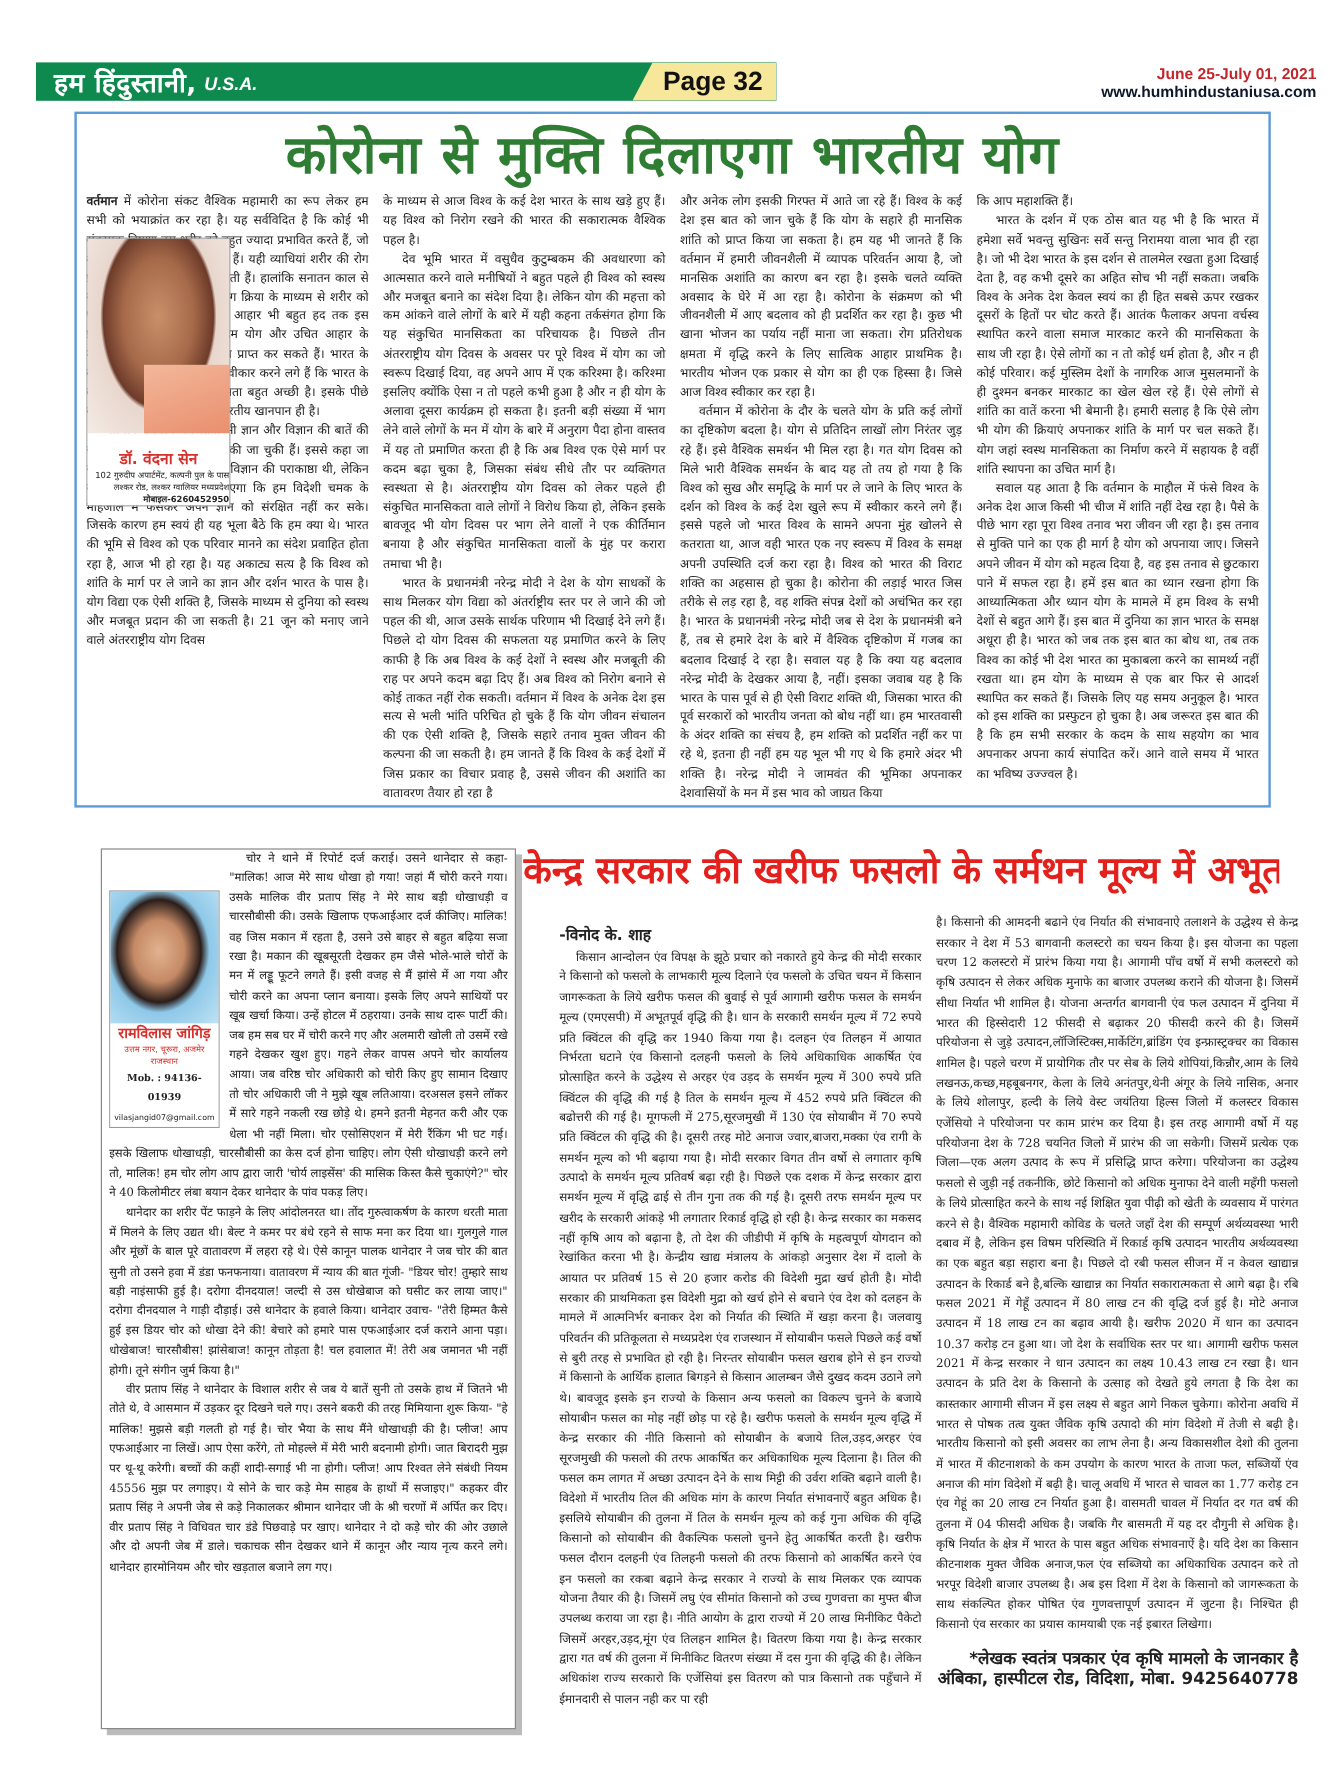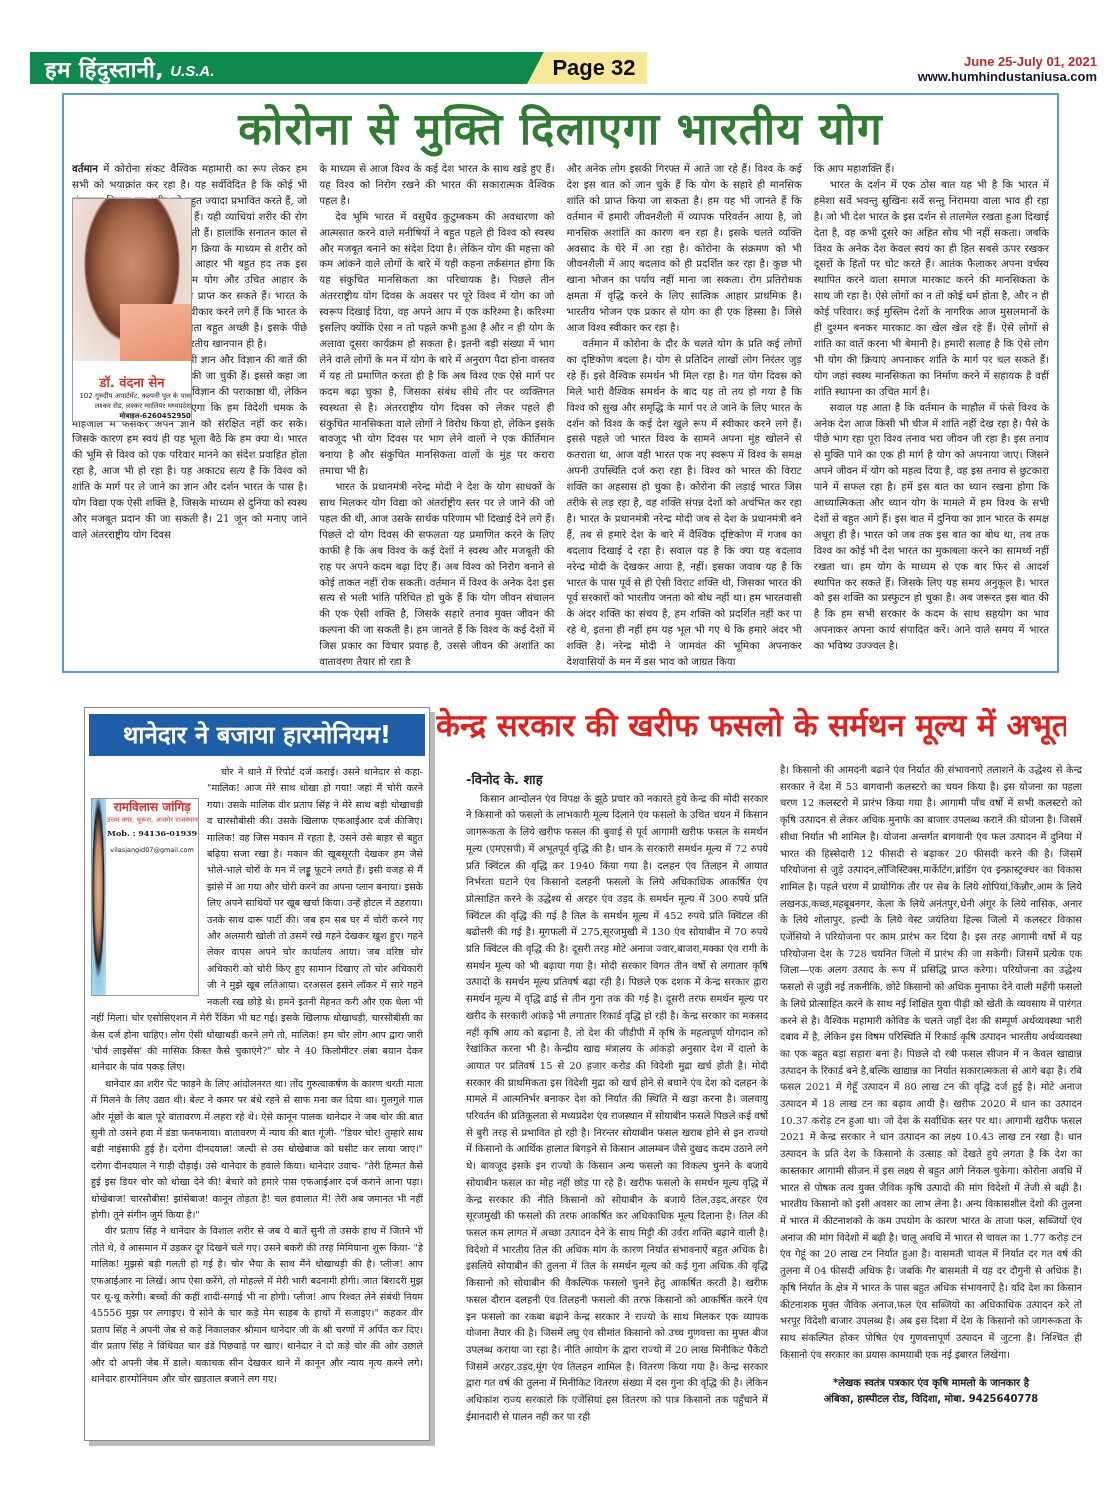--- a/index.html
+++ b/index.html
@@ -28,34 +28,34 @@
   .photo-img { flex: 1; background: radial-gradient(ellipse at 50% 40%, #c98f6a 0%, #a66a4a 35%, #6d3b2a 55%, #e8d6cc 58%, #f4ebe6 100%); position: relative; }
   .photo-img .scarf { position: absolute; right: 0; bottom: 0; width: 60%; height: 35%; background: linear-gradient(160deg, #f3b79a, #e98f6e); }
   .caption-name { color: #d6322d; font-weight: bold; font-size: 13px; text-align: center; font-family: "DejaVu Sans", sans-serif; padding-top: 12px; }
   .caption-addr { font-size: 7px; line-height: 10px; text-align: right; font-family: "DejaVu Sans", sans-serif; }
 
   
   .left-box { position: absolute; left: 84px; top: 707px; width: 346px; height: 734px; border: 1px solid #888; box-shadow: 5px 5px 0 #bbb; }
   .left-headline { background: #1f5fa8; color: #fff; font-family: "DejaVu Sans", sans-serif; font-weight: bold; font-size: 24px; text-align: center; height: 42px; line-height: 42px; margin: 6px 4px 8px 4px; }
   .left-body { padding: 0 6px; font-size: 9.6px; line-height: 16.4px; text-align: justify; overflow: hidden; height: 664px; }
   .left-body p { text-indent: 14px; }
-  .author-photo-2 { float: left; width: 108px; height: 198px; margin: 2px 8px 2px 0; border: 1px solid #999; display: flex; flex-direction: row; }
+  .author-photo-2 { float: left; width: 92px; height: 198px; margin: 2px 8px 2px 0; border: 1px solid #999; display: flex; flex-direction: column; }
   .photo-img-2 { flex: 1; background: radial-gradient(ellipse at 45% 45%, #e2b28f 0%, #c58a66 30%, #2a1d1a 50%, #8ec8e8 60%, #bfe3f5 100%); }
   .caption-name-2 { color: #d6322d; font-weight: bold; font-size: 12px; text-align: center; font-family: "DejaVu Sans", sans-serif; }
   .caption-addr-2 { color: #d6322d; font-size: 7px; text-align: center; font-family: "DejaVu Sans", sans-serif; line-height: 10px; }
   .caption-mob { font-size: 8px; font-weight: bold; text-align: center; font-family: "DejaVu Serif", serif; }
   .caption-email { font-size: 6.5px; text-align: center; font-family: "DejaVu Sans", sans-serif; }
 
   
   .right-headline { position: absolute; left: 436px; top: 703px; width: 630px; height: 52px; font-family: "DejaVu Sans", sans-serif; font-weight: bold; font-size: 31px; color: #e3201b; text-align: center; white-space: nowrap; overflow: hidden; }
   .right-cols { position: absolute; left: 466px; top: 762px; width: 616px; height: 700px; display: grid; grid-template-columns: 1fr 1fr; column-gap: 12px; }
   .rcol { font-size: 9.9px; line-height: 16.7px; text-align: justify; overflow: hidden; }
   .rcol p { text-indent: 14px; }
   .byline { font-weight: bold; font-size: 13px; font-family: "DejaVu Sans", sans-serif; margin: 10px 0 2px 0; }
-  .footnote { font-weight: bold; font-size: 10px; text-align: center; font-family: "DejaVu Sans", sans-serif; margin-top: 12px; line-height: 16px; }
+  .footnote { font-weight: bold; font-size: 14px; text-align: right; font-family: "DejaVu Sans", sans-serif; margin-top: 12px; line-height: 16px; }
 </style>
 </head>
 <body>
 
 <div class="masthead">
   <span class="paper-name">हम हिंदुस्तानी,</span>
   <span class="paper-loc">U.S.A.</span>
   <div class="page-tab">
     <span>Page 32</span>
   </div>
@@ -94,21 +94,20 @@
       <div class="scarf"></div>
     </div>
   <div style="background:#fff;">
     <div class="caption-name">डॉ. वंदना सेन</div>
     <div class="caption-addr">102 गुरुदीप अपार्टमेंट, कल्पनी पुल के पास लश्कर रोड, लश्कर ग्वालियर मध्यप्रदेश</div>
     <div class="caption-addr" style="font-weight:bold;">मोबाइल-6260452950</div>
   </div>
 </div>
 
 <div class="left-box">
-  <div class="left-headline">थानेदार ने बजाया हारमोनियम!</div>
   <div class="left-body">
     <p style="text-indent:14px;">
       <span class="author-photo-2" style="margin-top:34px;">
         <span class="photo-img-2" style="display:block;"></span>
         <span style="display:block; background:#fff; text-indent:0;">
           <span class="caption-name-2" style="display:block;">रामविलास जांगिड़</span>
           <span class="caption-addr-2" style="display:block;">उत्तम नगर, चूरूरा, अजमेर राजस्थान</span>
           <span class="caption-mob" style="display:block;">Mob. : 94136-01939</span>
           <span class="caption-email" style="display:block;">vilasjangid07@gmail.com</span>
         </span>

